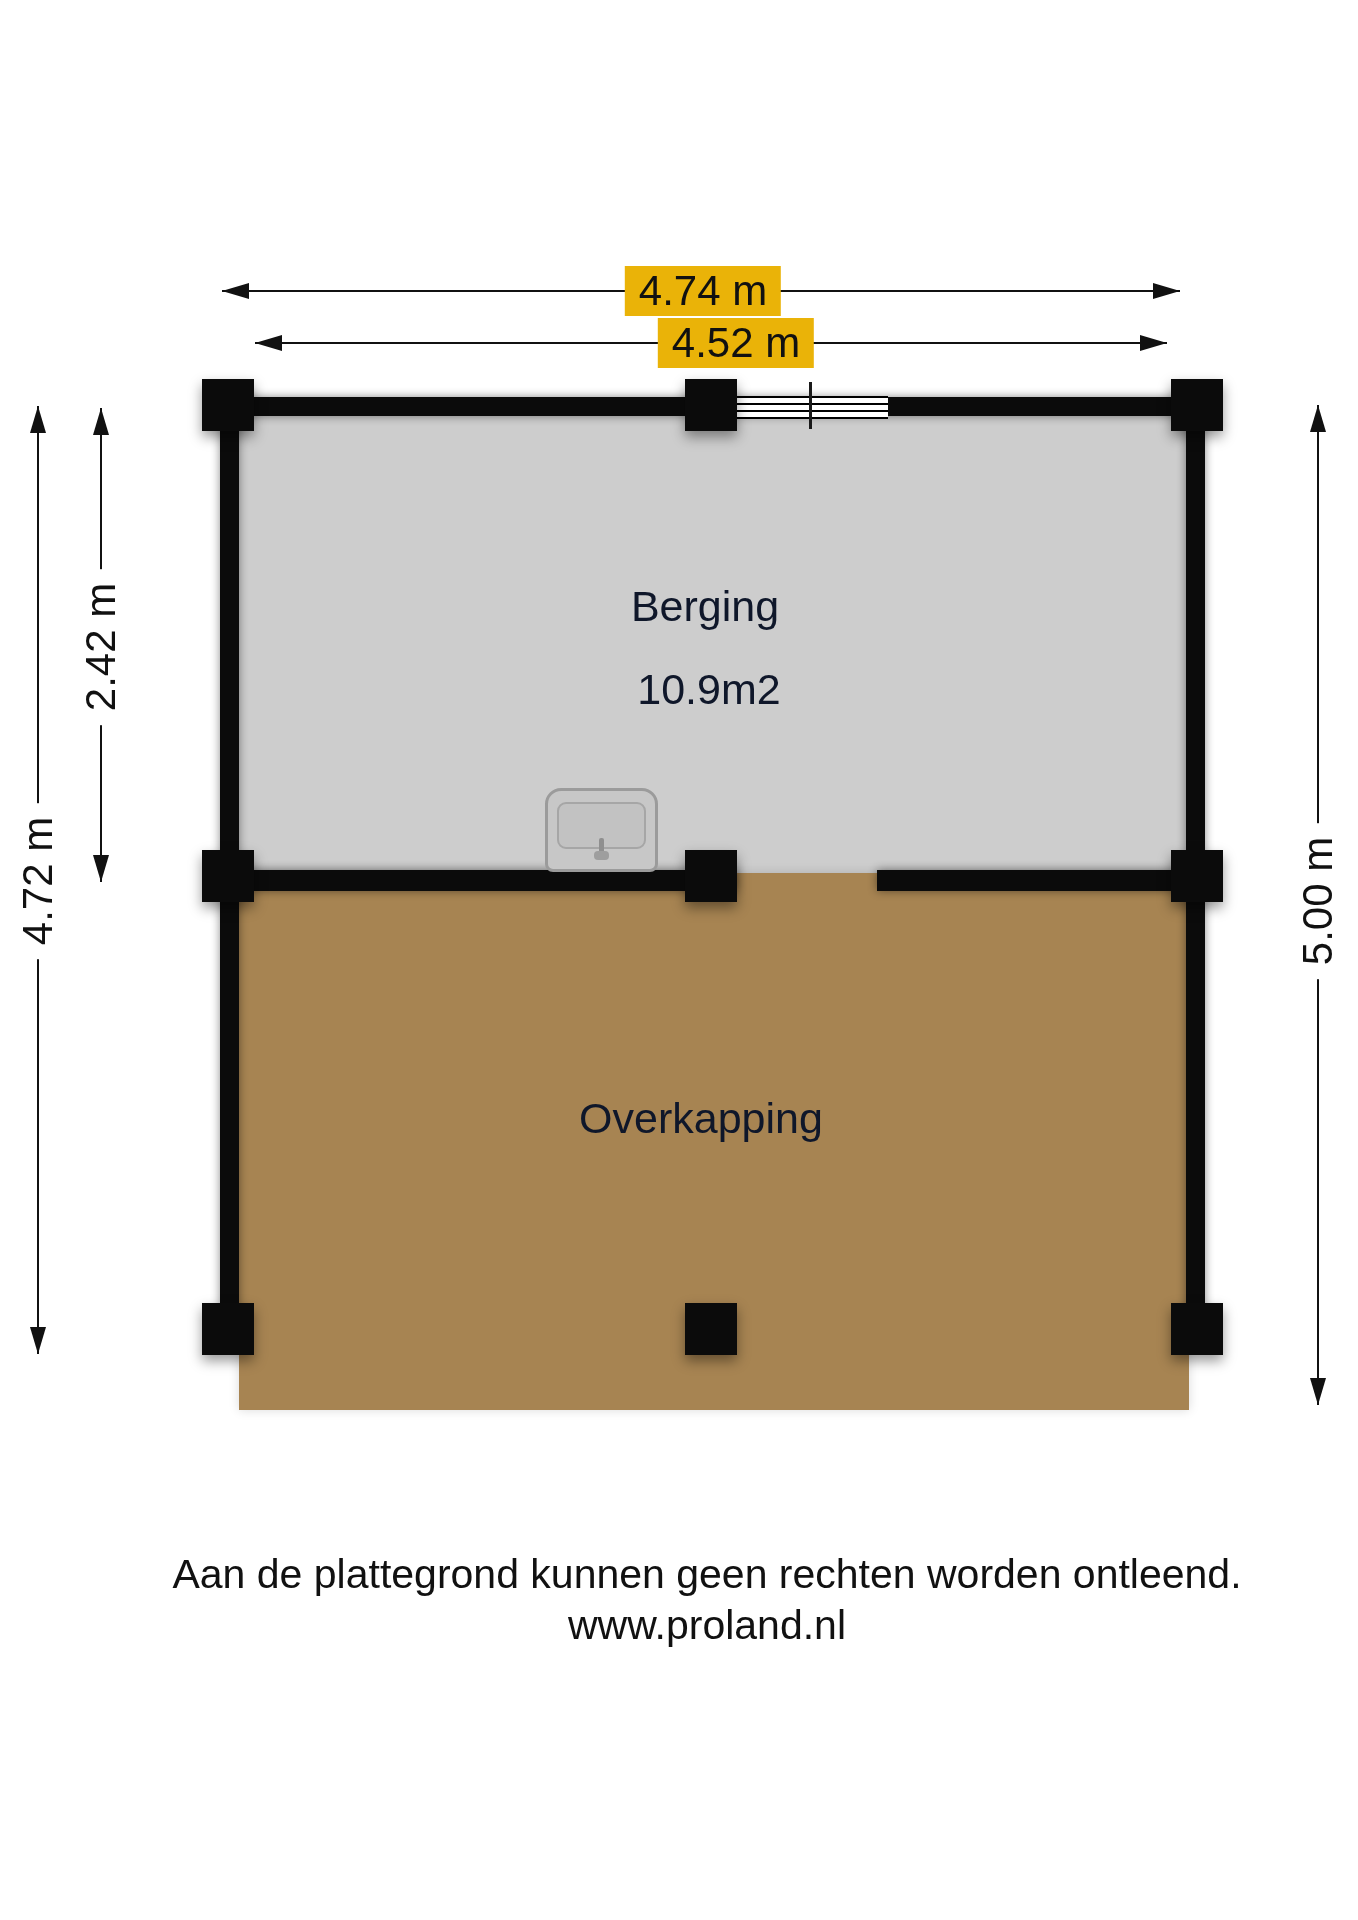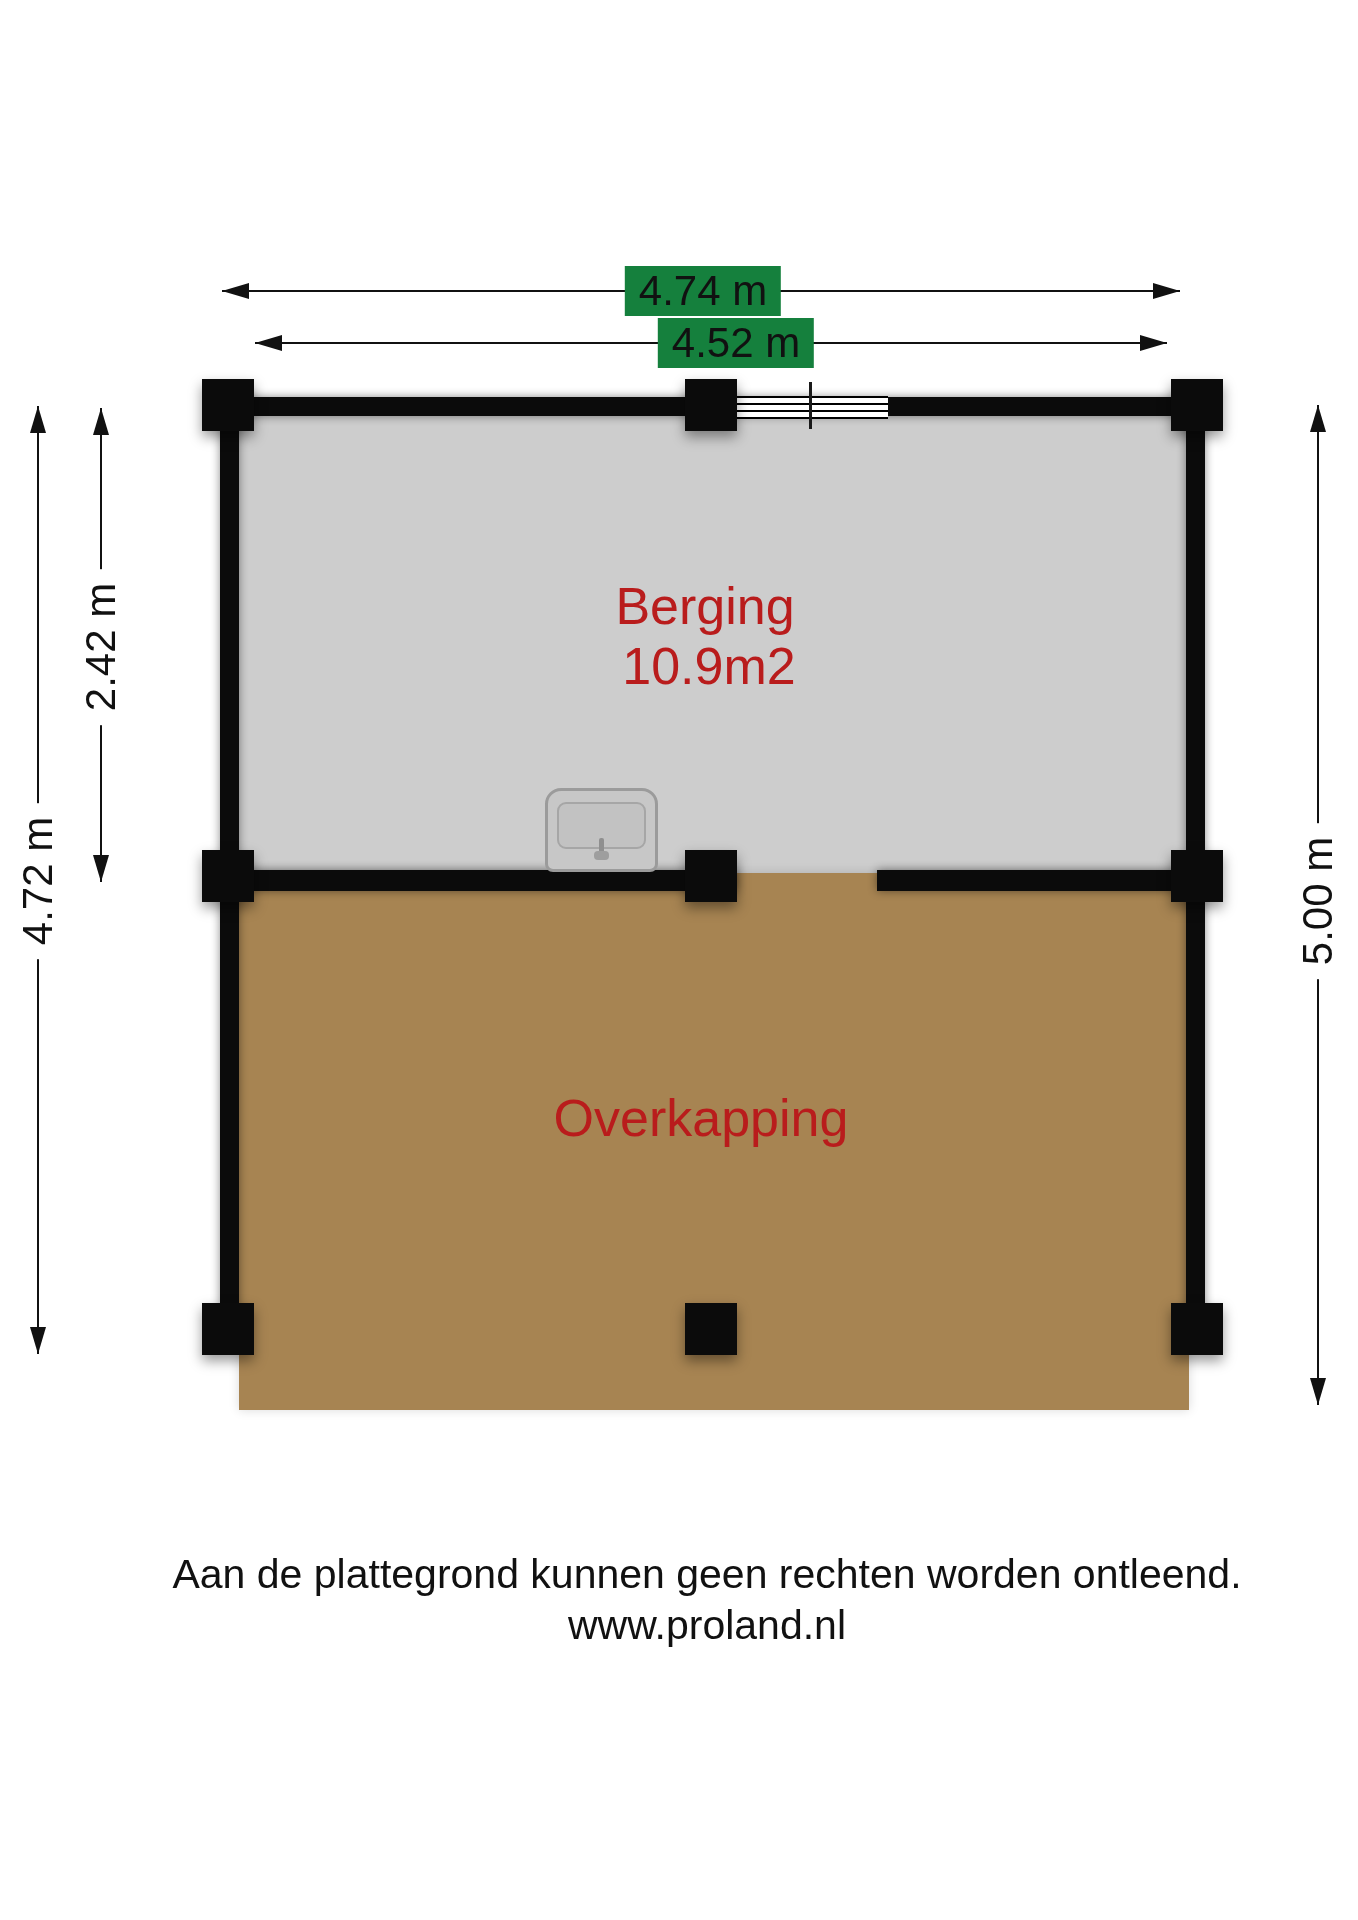--- a/index.html
+++ b/index.html
@@ -57,35 +57,35 @@
   .sink-basin{
     left:557px;top:802px;width:89px;height:47px;
     background:#c2c2c2;border:2px solid #a6a6a6;border-radius:9px;
     box-sizing:border-box;
   }
   .sink-tap-stem{left:599px;top:838px;width:5px;height:16px;background:#8f8f8f;border-radius:2px;}
   .sink-tap-knob{left:594px;top:851px;width:15px;height:9px;background:#9e9e9e;border-radius:4px;}
 
   
   .room-label{
-    color:#b91c1c;font-size:52px;line-height:1;white-space:nowrap;
+    color:#0f172a;font-size:43px;line-height:1;white-space:nowrap;
     transform:translate(-50%,-50%);
   }
 
   
   .dim-line-h{height:2px;background:#111111;}
   .dim-line-v{width:2px;background:#111111;}
   .arr{width:0;height:0;}
   .arr-left {border-top:8px solid transparent;border-bottom:8px solid transparent;border-right:27px solid #111111;}
   .arr-right{border-top:8px solid transparent;border-bottom:8px solid transparent;border-left:27px solid #111111;}
   .arr-up   {border-left:8px solid transparent;border-right:8px solid transparent;border-bottom:27px solid #111111;}
   .arr-down {border-left:8px solid transparent;border-right:8px solid transparent;border-top:27px solid #111111;}
   .dim-label{
     color:#111111;font-size:42px;line-height:1;white-space:nowrap;
-    background:#15803d;padding:4px 14px;
+    background:#eab308;padding:4px 14px;
     transform:translate(-50%,-50%);
   }
   .dim-label-v{
     color:#111111;font-size:42px;line-height:1;white-space:nowrap;
     background:#ffffff;padding:4px 14px;
     transform:translate(-50%,-50%) rotate(-90deg);
   }
 
   
   .footer-text{
@@ -119,21 +119,21 @@
   <div class="abs post post-bl"></div>
   <div class="abs post post-bm"></div>
   <div class="abs post post-br"></div>
 
   <div class="abs sink-outer"></div>
   <div class="abs sink-basin"></div>
   <div class="abs sink-tap-stem"></div>
   <div class="abs sink-tap-knob"></div>
 
   <div class="abs room-label" style="left:705px;top:606px;">Berging</div>
-  <div class="abs room-label" style="left:709px;top:666px;">10.9m2</div>
+  <div class="abs room-label" style="left:709px;top:689px;">10.9m2</div>
   <div class="abs room-label" style="left:701px;top:1118px;">Overkapping</div>
 
   <div>
     <div class="abs dim-line-h" style="left:222px;top:290px;width:958px;"></div>
     <div class="abs arr arr-left" style="left:222px;top:283px;"></div>
     <div class="abs arr arr-right" style="left:1153px;top:283px;"></div>
     <div class="abs dim-label" style="left:703px;top:291px;">4.74 m</div>
   </div>
 
   <div>

